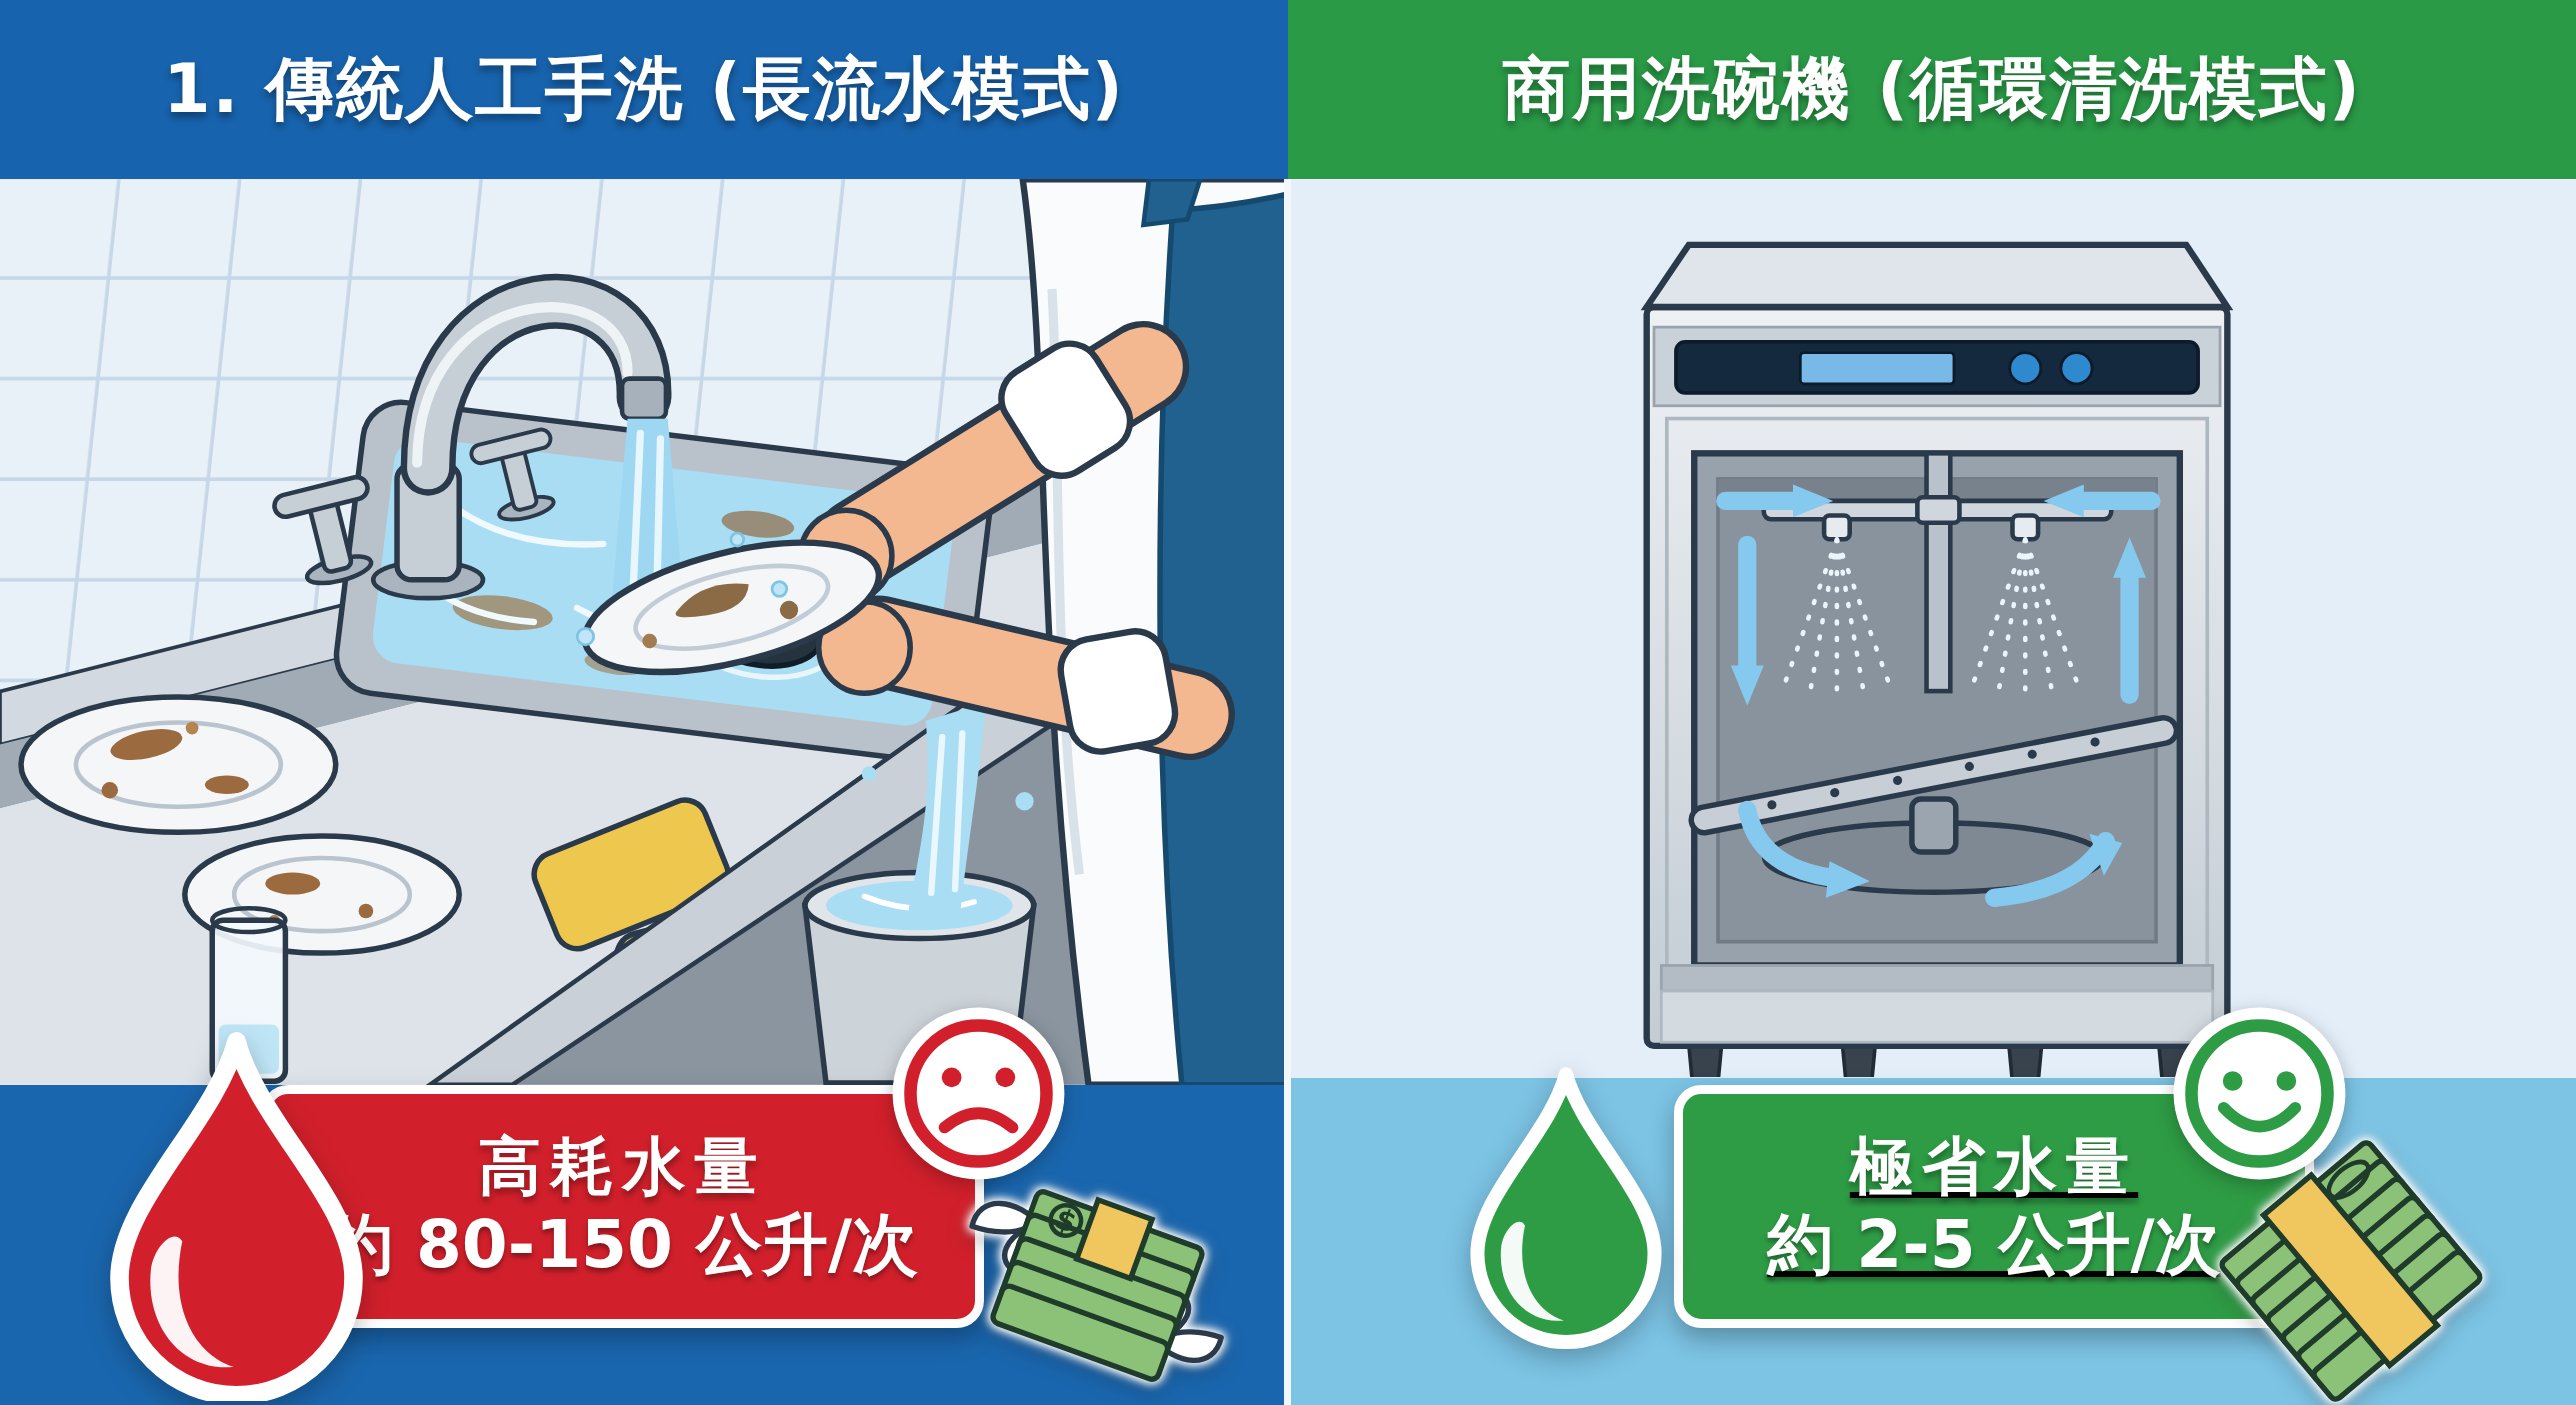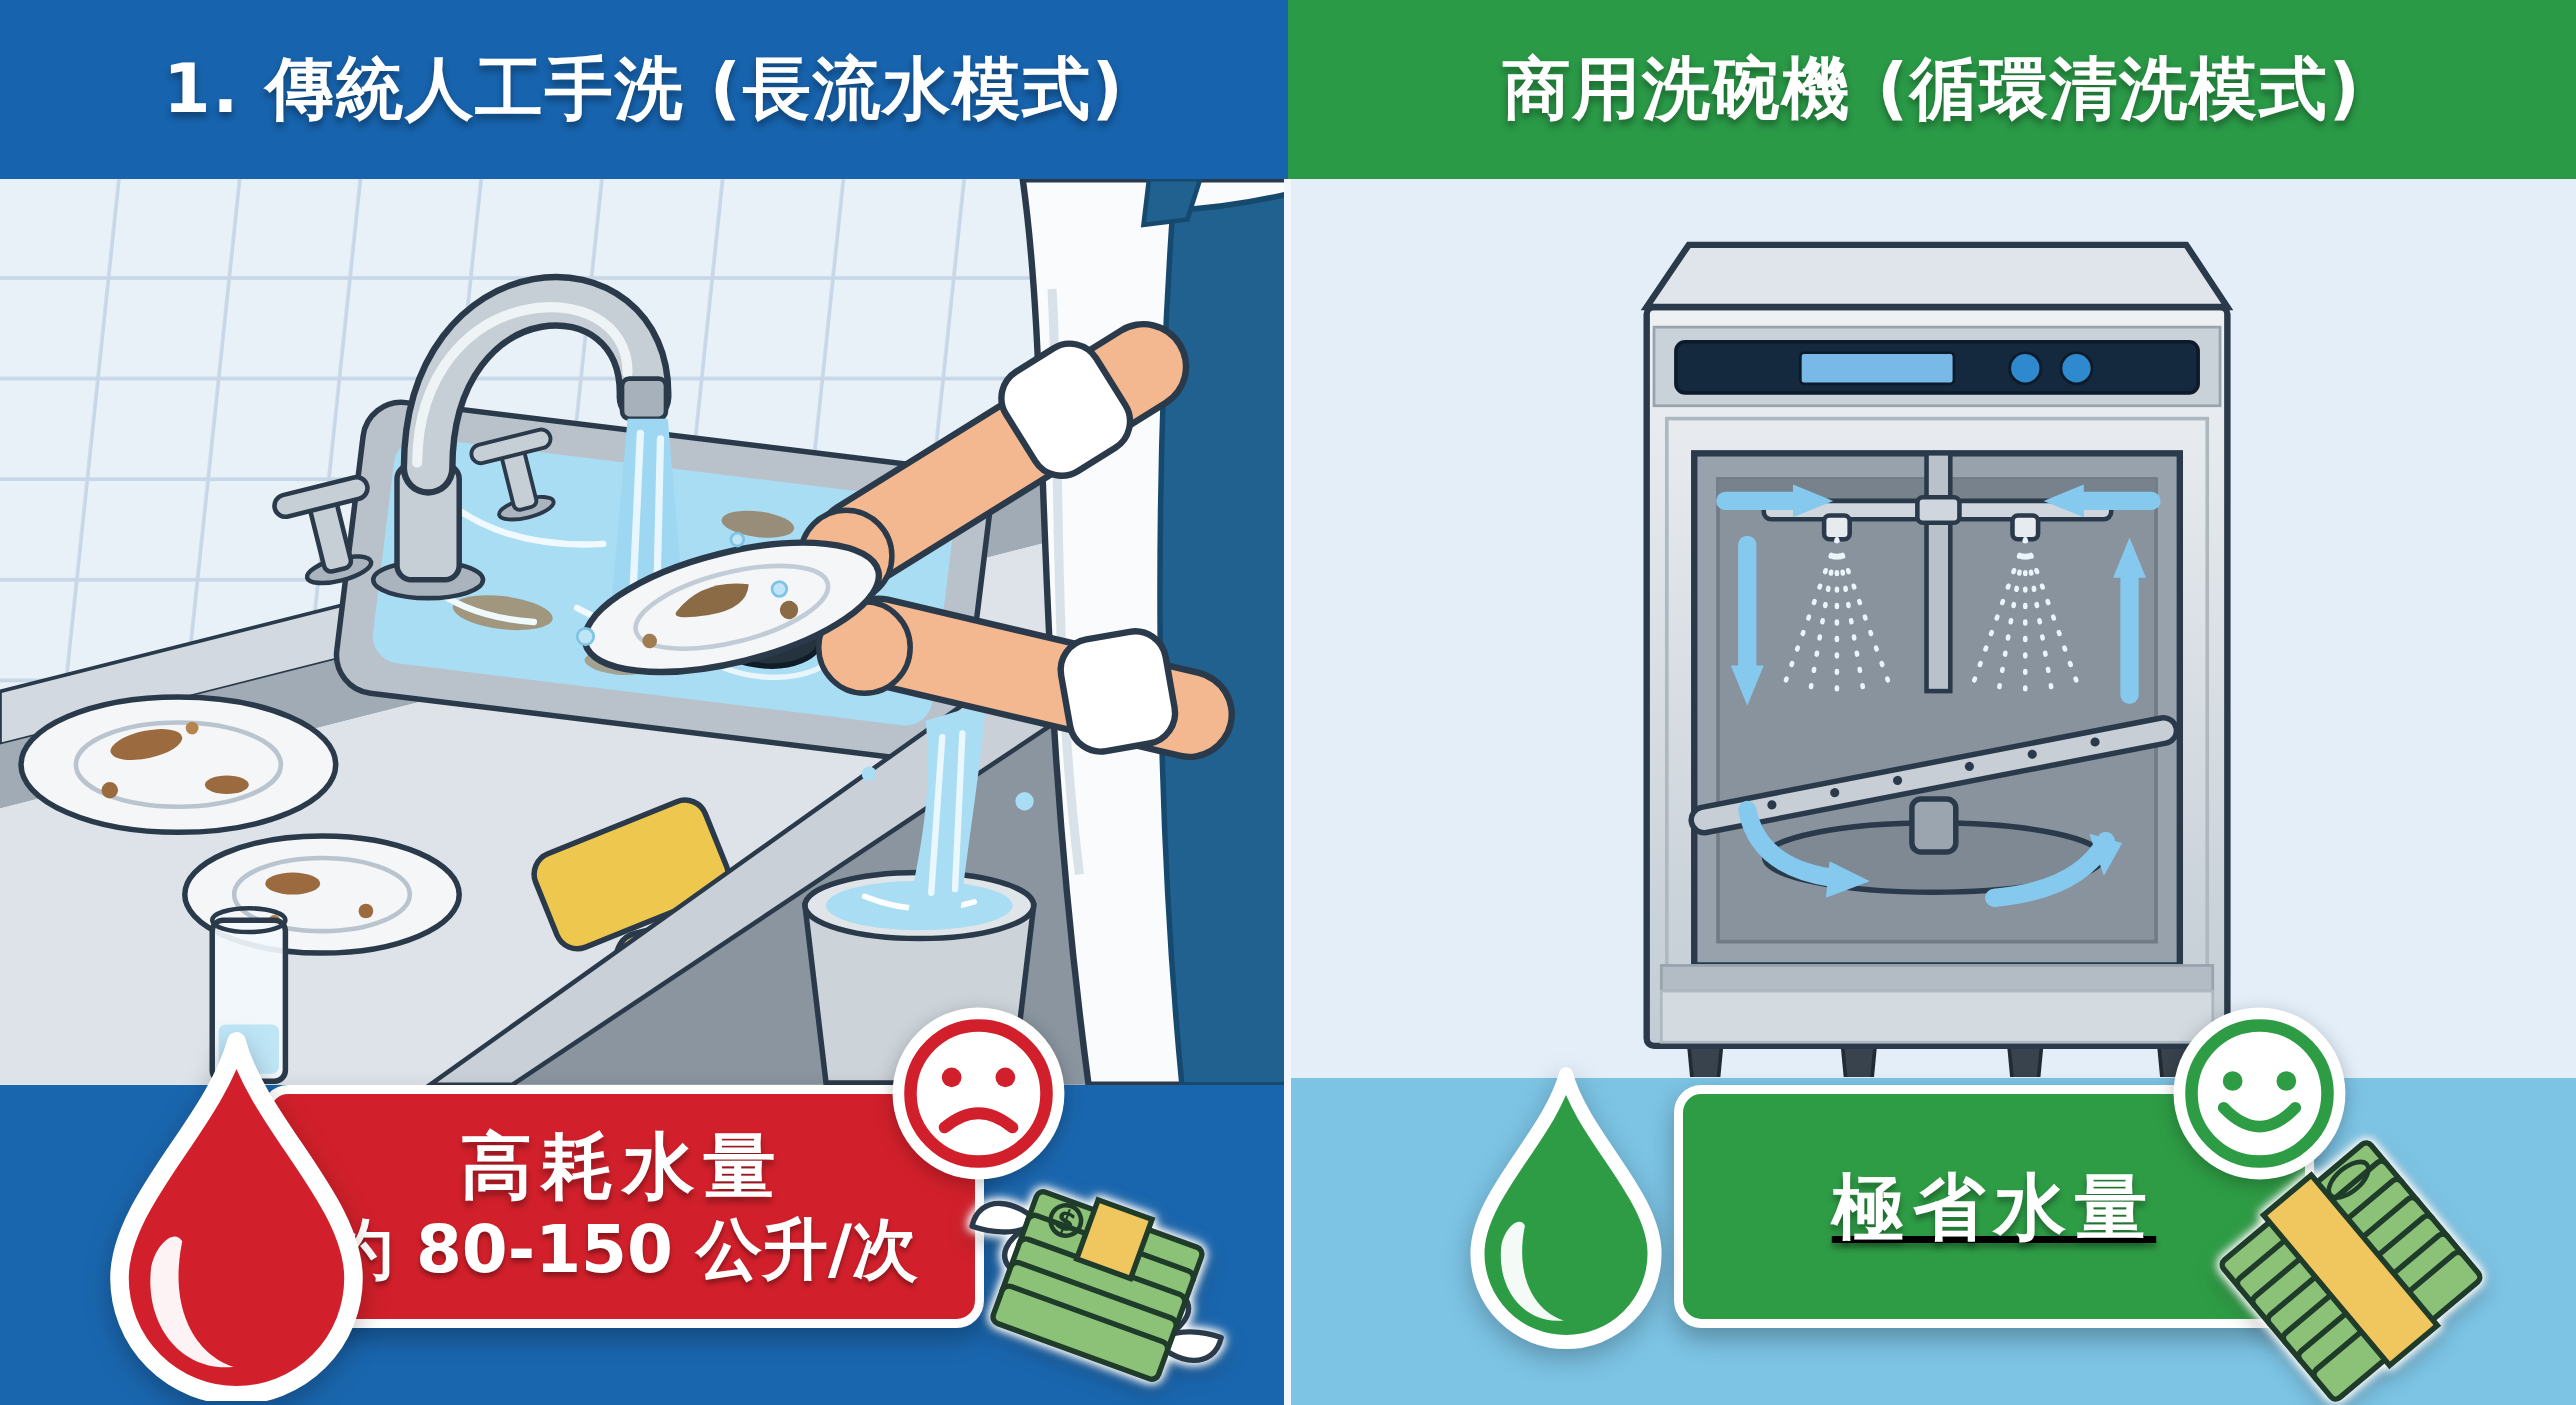--- a/index.html
+++ b/index.html
@@ -38,21 +38,21 @@
 
   #arrow-wrap{position:absolute;left:915px;top:494px;width:723px;height:549px;z-index:50;}
   #arrow-wrap text{font-family:"DejaVu Sans","Liberation Sans",sans-serif;
     font-weight:800;fill:#ffffff;}
 
   .banner{position:absolute;border:9.1px solid #fff;border-radius:27.4px;z-index:60;
     display:flex;flex-direction:column;align-items:center;justify-content:center;gap:14.6px;
     box-shadow:0 11px 24px rgba(0,0,0,.28);}
   #banner-left{left:261px;top:1085px;width:723px;height:243px;background:var(--alert-red);}
   #banner-right{left:1674px;top:1085px;width:640px;height:243px;background:var(--eco-green);text-decoration:underline;}
-  .stat-title{color:#fff;font-size:72px;font-weight:800;letter-spacing:9.1px;line-height:1;
+  .stat-title{color:#fff;font-size:63px;font-weight:800;letter-spacing:9.1px;line-height:1;
     text-shadow:0 4.6px 6.4px rgba(0,0,0,.35);white-space:nowrap;}
   .stat-value{color:#fff;font-size:66px;font-weight:800;line-height:1;
     text-shadow:0 3.7px 5.5px rgba(0,0,0,.35);white-space:nowrap;}
 
   .drop{position:absolute;z-index:61;filter:drop-shadow(0 9.1px 12.8px rgba(0,0,0,.25));}
   #drop-left{left:91px;top:1030px;width:291px;height:371px;}
   #drop-right{left:1458px;top:1023px;width:216px;height:366px;}
 
   .face{position:absolute;z-index:62;filter:drop-shadow(0 5.5px 9.1px rgba(0,0,0,.25));}
   #face-left{left:889px;top:1004px;width:179px;height:179px;}
@@ -334,20 +334,21 @@
       <rect x="-98" y="6" width="196" height="44" rx="8" fill="#8cc178" stroke="#1f3b2a" stroke-width="6"></rect>
       <rect x="-98" y="34" width="196" height="44" rx="8" fill="#8cc178" stroke="#1f3b2a" stroke-width="6"></rect>
       <rect x="-32" y="-90" width="64" height="70" fill="#f0c75e" stroke="#1f3b2a" stroke-width="6"></rect>
       <circle cx="-58" cy="-56" r="17" fill="none" stroke="#1f3b2a" stroke-width="5"></circle>
       <text x="-58" y="-45" text-anchor="middle" font-size="32" font-weight="bold" fill="#1f3b2a">$</text>
     </g>
   </svg>
 
   <div id="banner-right" class="banner">
     <div class="stat-title">極省水量</div>
+    <div class="stat-value">約 2-5 公升/次</div>
   </div>
 
   <svg id="drop-right" class="drop" viewBox="0 0 200 260">
     <path d="M100 8 C84 66 18 120 18 174 A82 82 0 0 0 182 174 C182 120 116 66 100 8 Z" fill="var(--eco-green)" stroke="#ffffff" stroke-width="13" stroke-linejoin="round"></path>
     <path d="M62 148 C52 196 72 228 98 236 C64 240 36 210 40 168 C42 152 56 138 62 148 Z" fill="#ffffff" opacity=".95"></path>
   </svg>
 
   <svg id="face-right" class="face" viewBox="0 0 200 200">
     <circle cx="100" cy="100" r="96" fill="#ffffff"></circle>
     <circle cx="100" cy="100" r="76" fill="#ffffff" stroke="var(--eco-green)" stroke-width="14"></circle>

